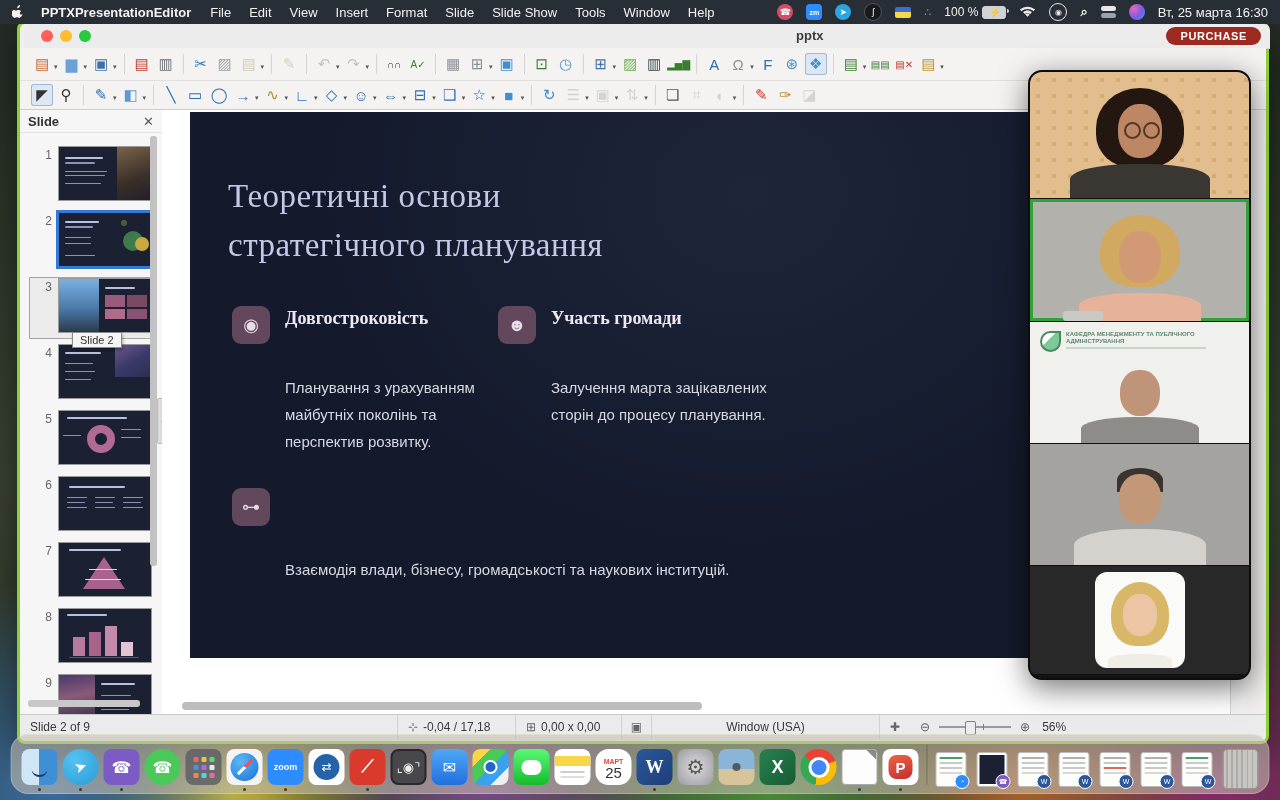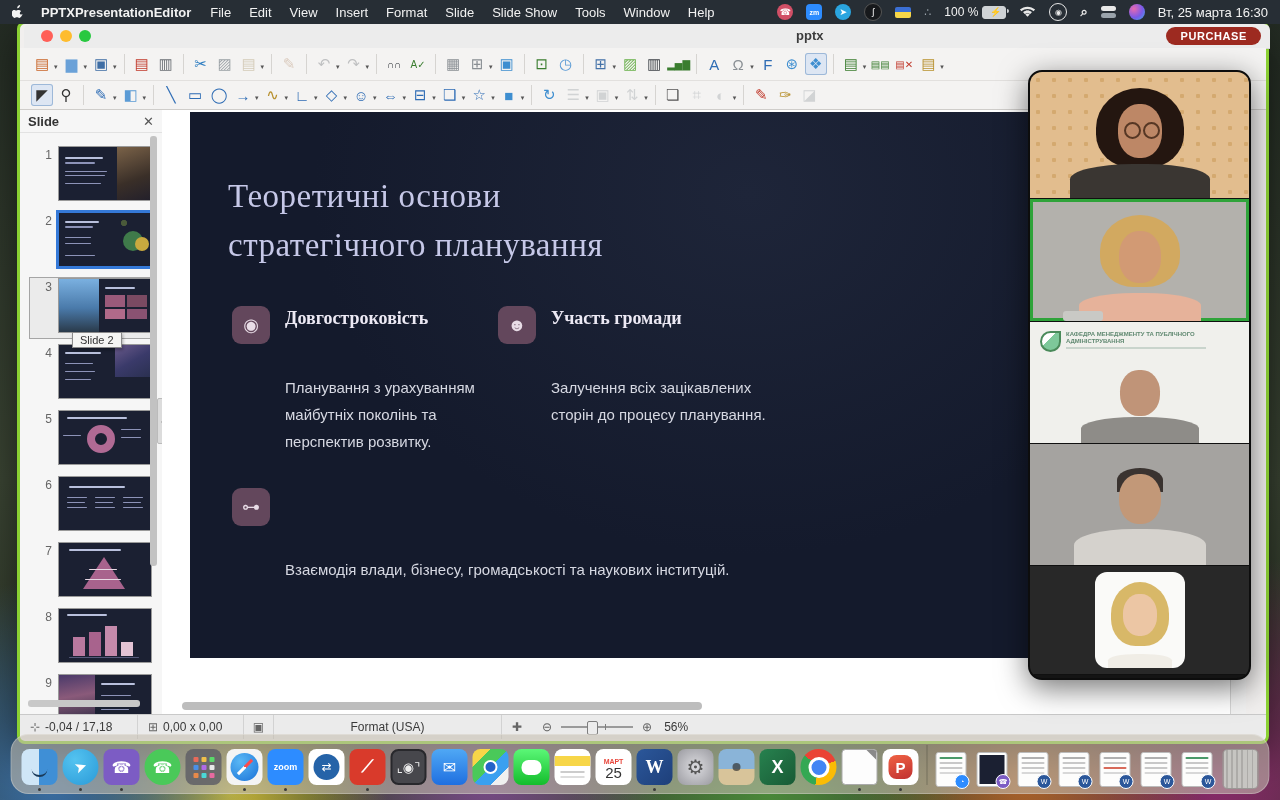--- a/index.html
+++ b/index.html
@@ -421,21 +421,21 @@
       </div>
       <div id="features">
           <div class="feature" style="left: 42px; top: 190px; width: 275px; height: 180px;">
             <div class="f-icon">◉</div>
             <div class="f-title">Довгостроковість</div>
             <div class="f-text" style="width: 215px;">Планування з урахуванням майбутніх поколінь та перспектив розвитку.</div>
           </div>
           <div class="feature" style="left: 308px; top: 190px; width: 288px; height: 180px;">
             <div class="f-icon">☻</div>
             <div class="f-title">Участь громади</div>
-            <div class="f-text" style="width: 228px;">Залучення всіх зацікавлених сторін до процесу планування.</div>
+            <div class="f-text" style="width: 228px;">Залучення марта зацікавлених сторін до процесу планування.</div>
           </div>
           <div class="feature" style="left: 42px; top: 372px; width: 540px; height: 180px;">
             <div class="f-icon">⊶</div>
             <div class="f-text" style="width: 480px;">Взаємодія влади, бізнесу, громадськості та наукових інституцій.</div>
           </div>
         </div>
     </div>
     <div id="hscroll"></div>
     <div id="sidebar-strip">
       <span class="sb-ic" style="top:52px;background:#5b9bd5;">▤</span>
@@ -443,33 +443,36 @@
       <span class="sb-ic" style="top:258px;background:#d07a3a;">✦</span>
       <span class="sb-ic" style="top:300px;background:#3e8ed0;">◇</span>
       <span class="sb-ic" style="top:470px;background:#8a8f94;">▦</span>
       <span class="sb-ic" style="top:534px;background:#4a90d8;">▣</span>
     </div>
   </div>
 
   <div id="tooltip">Slide 2</div>
 
   <div id="statusbar">
+    <div class="sb-seg" style="width:378px;">
+      <span>Slide 2 of 9</span>
+    </div>
     <div class="sb-seg" style="width:118px;">
       <span class="sb-glyph">⊹</span>
       <span>-0,04 / 17,18</span>
     </div>
     <div class="sb-seg" style="width:106px;">
       <span class="sb-glyph">⊞</span>
       <span>0,00 x 0,00</span>
     </div>
     <div class="sb-seg" style="width:30px;justify-content:center;">
       <span class="sb-glyph">▣</span>
     </div>
     <div class="sb-seg" style="width:228px;justify-content:center;">
-      <span>Format (USA)</span>
+      <span>Window (USA)</span>
     </div>
     <div class="sb-seg" style="width:30px;justify-content:center;border-right:none;">
       <span class="sb-glyph">✚</span>
     </div>
     <div class="sb-seg" style="border-right:none;">
       <span class="sb-glyph">⊖</span>
       <span id="zoom-track">
         <span id="zoom-tick"></span>
           <span id="zoom-thumb"></span>
       </span>
@@ -589,21 +592,21 @@
       </div>
     </div>
     <div class="dock-item">
       <div class="dock-app" style="background:#fff;flex-direction:column;">
         <div style="width:36px;height:10px;background:#f7d648;"></div>
         <div style="width:24px;height:2px;background:#ccc;margin-top:5px;"></div>
         <div style="width:24px;height:2px;background:#ddd;margin-top:3px;"></div>
       </div>
     </div>
     <div class="dock-item">
-      <div class="dock-app" style="background:#fff;flex-direction:column;">
+      <div class="dock-app" style="background:#fff;flex-direction:column;border-radius:13px;">
         <div class="cal-month" style="font-size:7px;font-weight:bold;color:#e8483d;margin-top:3px;">МАРТ</div>
         <div class="cal-day" style="font-size:15px;color:#333;line-height:15px;">25</div>
       </div>
     </div>
     <div class="dock-item">
       <div class="dock-app" style="background:linear-gradient(135deg,#2b579a,#1e3f7a);color:#fff;font-weight:bold;font-size:18px;font-family:'Liberation Serif',serif;">W</div>
       <div class="run-dot"></div>
     </div>
     <div class="dock-item">
       <div class="dock-app" style="background:radial-gradient(circle,#dcdce0,#9a9aa0);color:#555;font-size:20px;">⚙</div>

